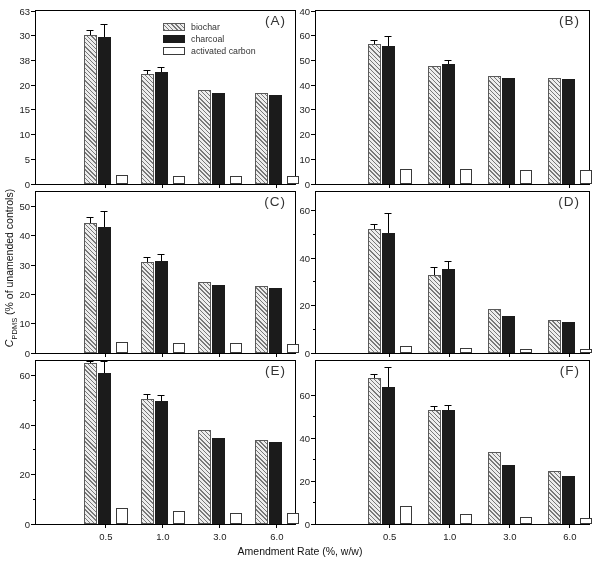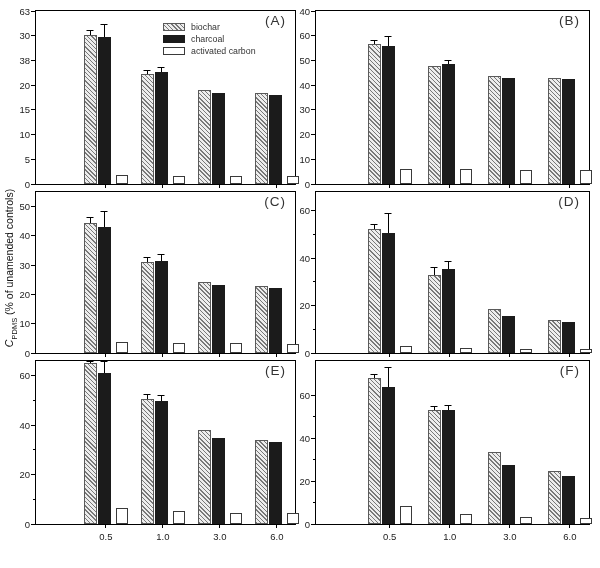--- a/index.html
+++ b/index.html
@@ -489,14 +489,15 @@
       <span class="legend-label">charcoal</span>
     </div>
     <div class="legend-row">
       <span class="swatch s-open"></span>
       <span class="legend-label">activated carbon</span>
     </div>
   </div>
 
   <div class="y-axis-title"><span class="ital">C</span><sub>PDMS</sub><span> (% of unamended controls)</span></div>
 
+  <div class="x-axis-title">Amendment Rate (%, w/w)</div>
 
 </div>
 
 </body></html>

